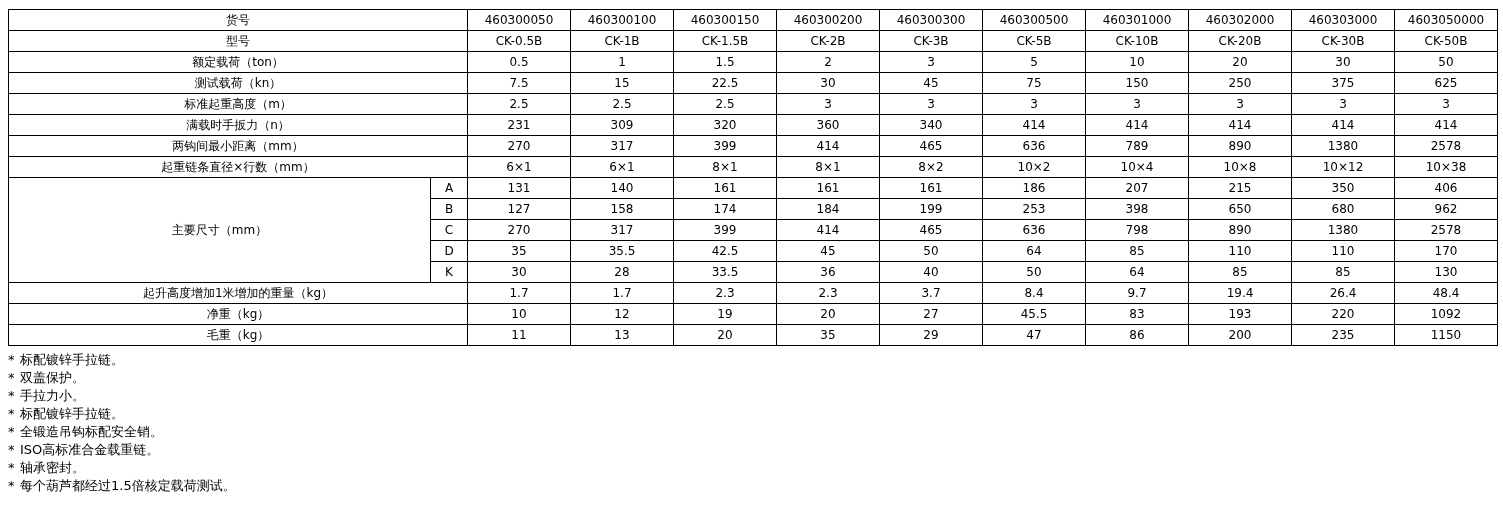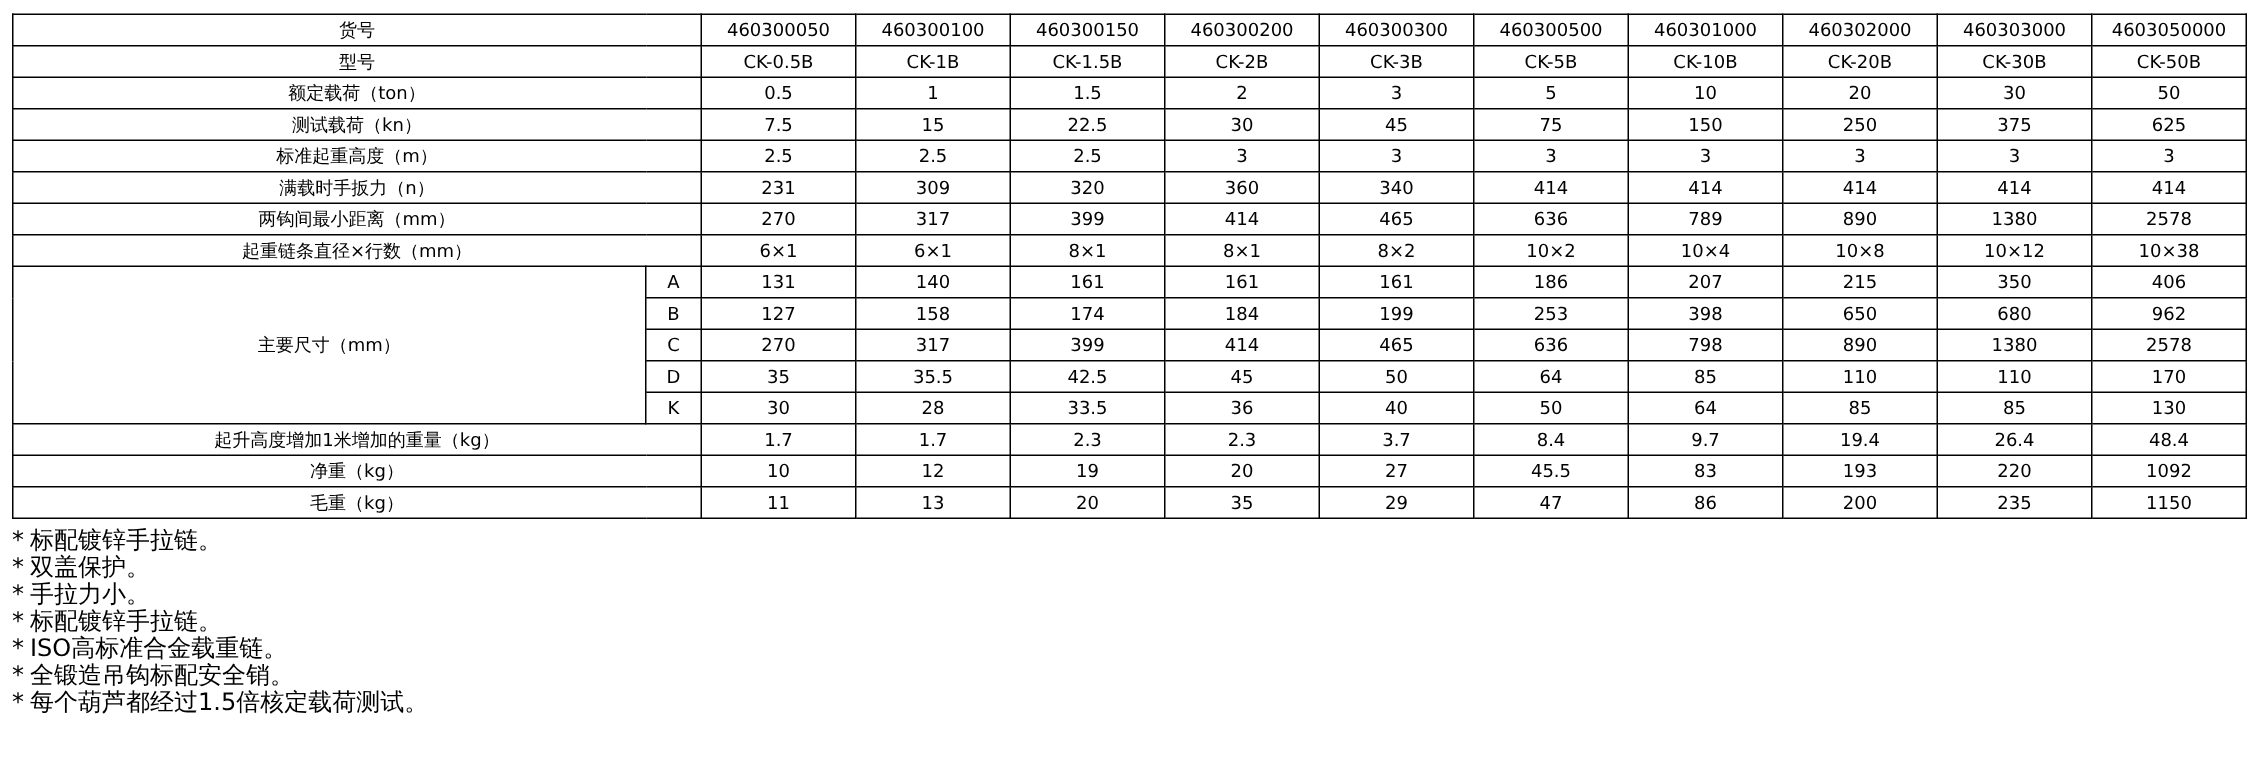--- a/index.html
+++ b/index.html
@@ -24,21 +24,21 @@
     vertical-align: middle;
     font-size: 12px;
     line-height: 1;
     white-space: nowrap;
     overflow: hidden;
   }
   table.spec td.label-cell { text-align: center; }
   table.spec td.dim-label-cell { text-align: center; }
   .footnotes {
     margin-top: 5px;
-    font-size: 16px;
+    font-size: 13px;
   }
   .footnote {
     height: 18px;
     line-height: 18px;
     white-space: nowrap;
   }
   .footnote .marker {
     display: inline-block;
     width: 12px;
     text-align: left;
@@ -274,17 +274,18 @@
           <td>1150</td>
         </tr>
       </tbody>
   </table>
 
   <div class="footnotes">
       <div class="footnote"><span class="marker">*</span><span>标配镀锌手拉链。</span></div>
       <div class="footnote"><span class="marker">*</span><span>双盖保护。</span></div>
       <div class="footnote"><span class="marker">*</span><span>手拉力小。</span></div>
       <div class="footnote"><span class="marker">*</span><span>标配镀锌手拉链。</span></div>
+      <div class="footnote"><span class="marker">*</span><span>全锻造吊钩标配安全销。</span></div>
       <div class="footnote"><span class="marker">*</span><span>ISO高标准合金载重链。</span></div>
-      <div class="footnote"><span class="marker">*</span><span>全锻造吊钩标配安全销。</span></div>
+      <div class="footnote"><span class="marker">*</span><span>轴承密封。</span></div>
       <div class="footnote"><span class="marker">*</span><span>每个葫芦都经过1.5倍核定载荷测试。</span></div>
     </div>
 </div>
 
 </body></html>

